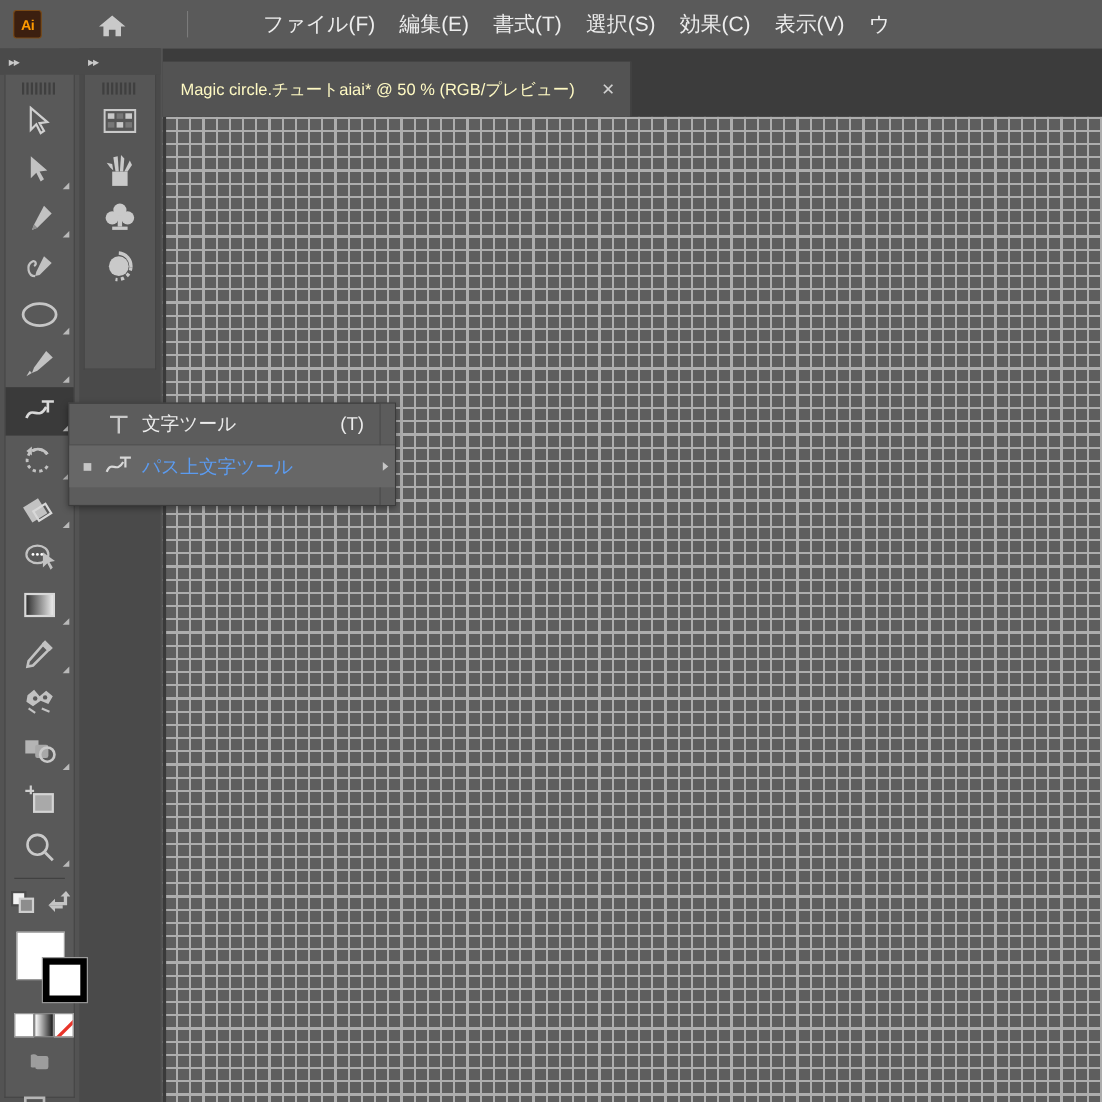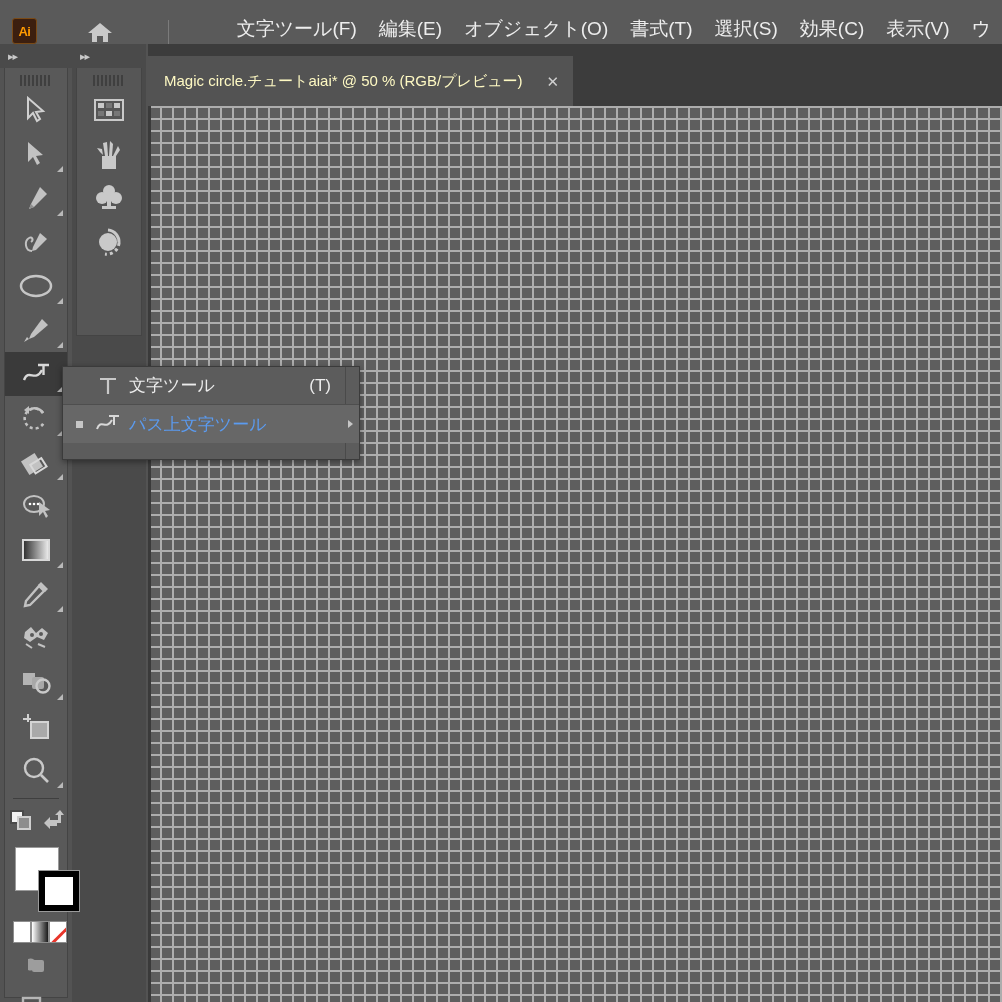--- a/index.html
+++ b/index.html
@@ -9,21 +9,21 @@
     background:#535353;
     color:#d4d4d4;
     -webkit-font-smoothing:none;
   }
   #app{ position:relative; width:1002px; height:1002px; }
 
   
   .menubar{
     position:absolute; left:0; top:0; width:1002px; height:44px;
     background:#5a5a5a;
-    display:flex; align-items:flex-end;gap:35px;
+    display:flex; align-items:center;gap:35px;
   }
   .ai-logo{
     width:26px; height:26px; margin-left:12px;
     background:#3c1f0f; border:1px solid #7a4a16; border-radius:3px;
     display:flex; align-items:center; justify-content:center;
     color:#ff9a00; font-size:13px; font-weight:bold; letter-spacing:-0.5px;
   }
   .home-icon{
     width:30px; height:26px; margin-left:14px;
     display:flex; align-items:flex-end; justify-content:center;
@@ -179,23 +179,22 @@
 
   <div class="menubar">
     <div class="ai-logo">Ai</div>
     <div class="home-icon">
       <svg width="28" height="24" viewBox="0 0 28 24">
           <path d="M14 3 L26 13 L22 13 L22 22 L17 22 L17 16 L11 16 L11 22 L6 22 L6 13 L2 13 Z" fill="#c9c9c9"></path>
         </svg>
     </div>
     <div class="menu-div"></div>
     <div class="menu-items">
-      <div class="menu-item">文字ツール(F)</div>
+      <div class="menu-item">ファイル(F)</div>
       <div class="menu-item">編集(E)</div>
-      <div class="menu-item">オブジェクト(O)</div>
       <div class="menu-item">書式(T)</div>
       <div class="menu-item">選択(S)</div>
       <div class="menu-item">効果(C)</div>
       <div class="menu-item">表示(V)</div>
       <div class="menu-item">ウ</div>
     </div>
   </div>
 
   <div class="panel panel-col2">
     <div class="panel-head">

